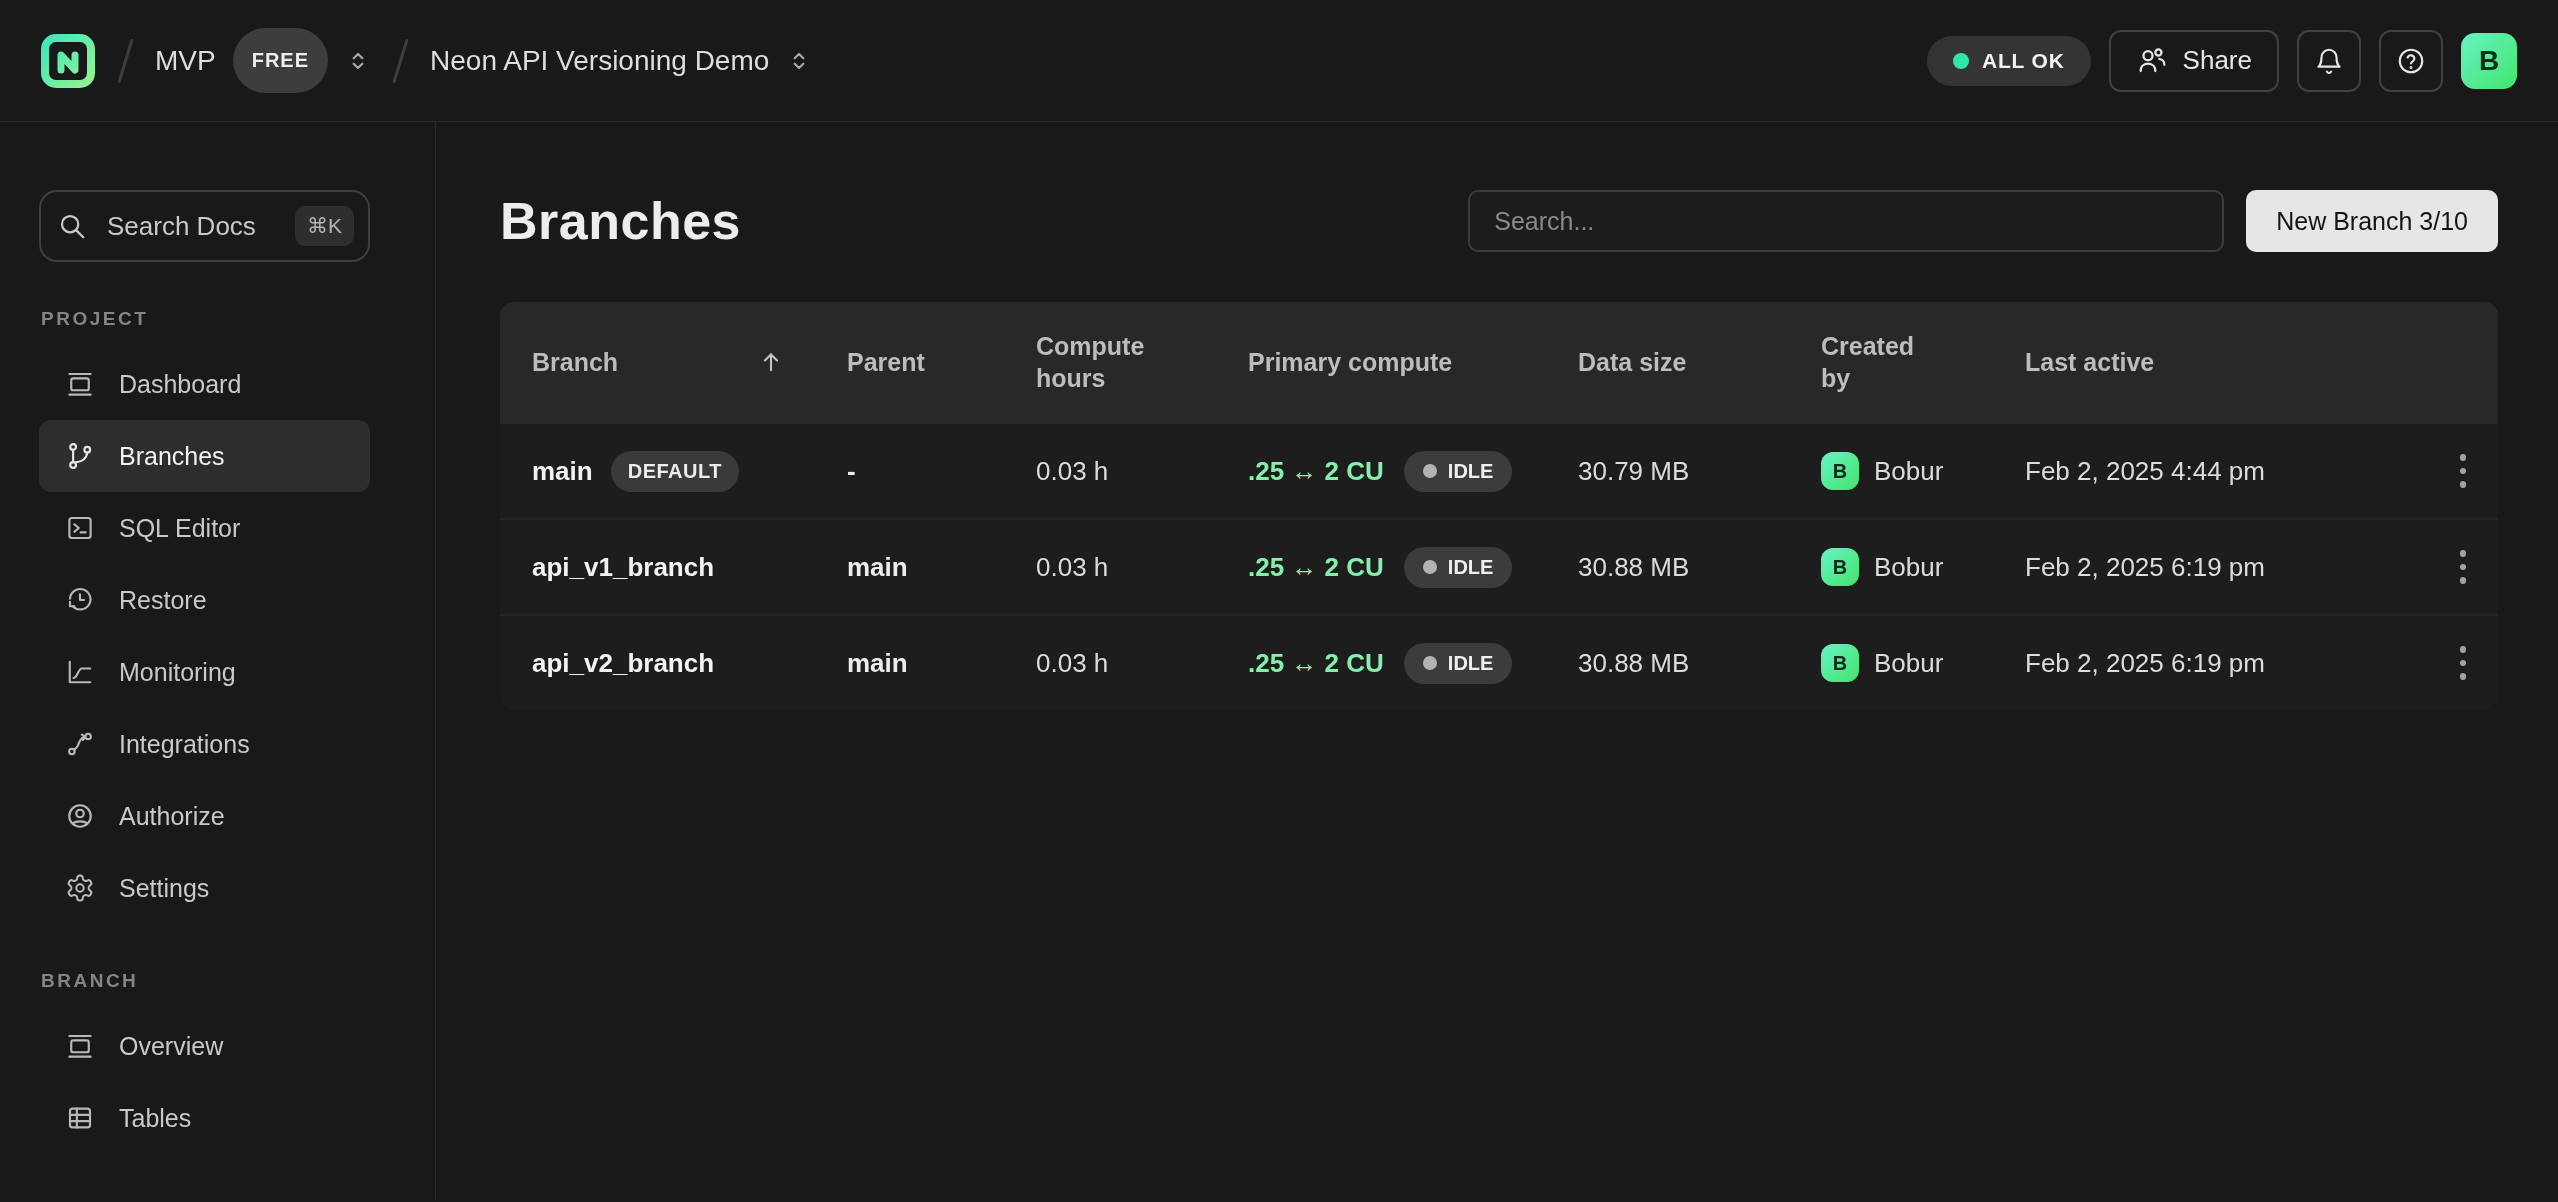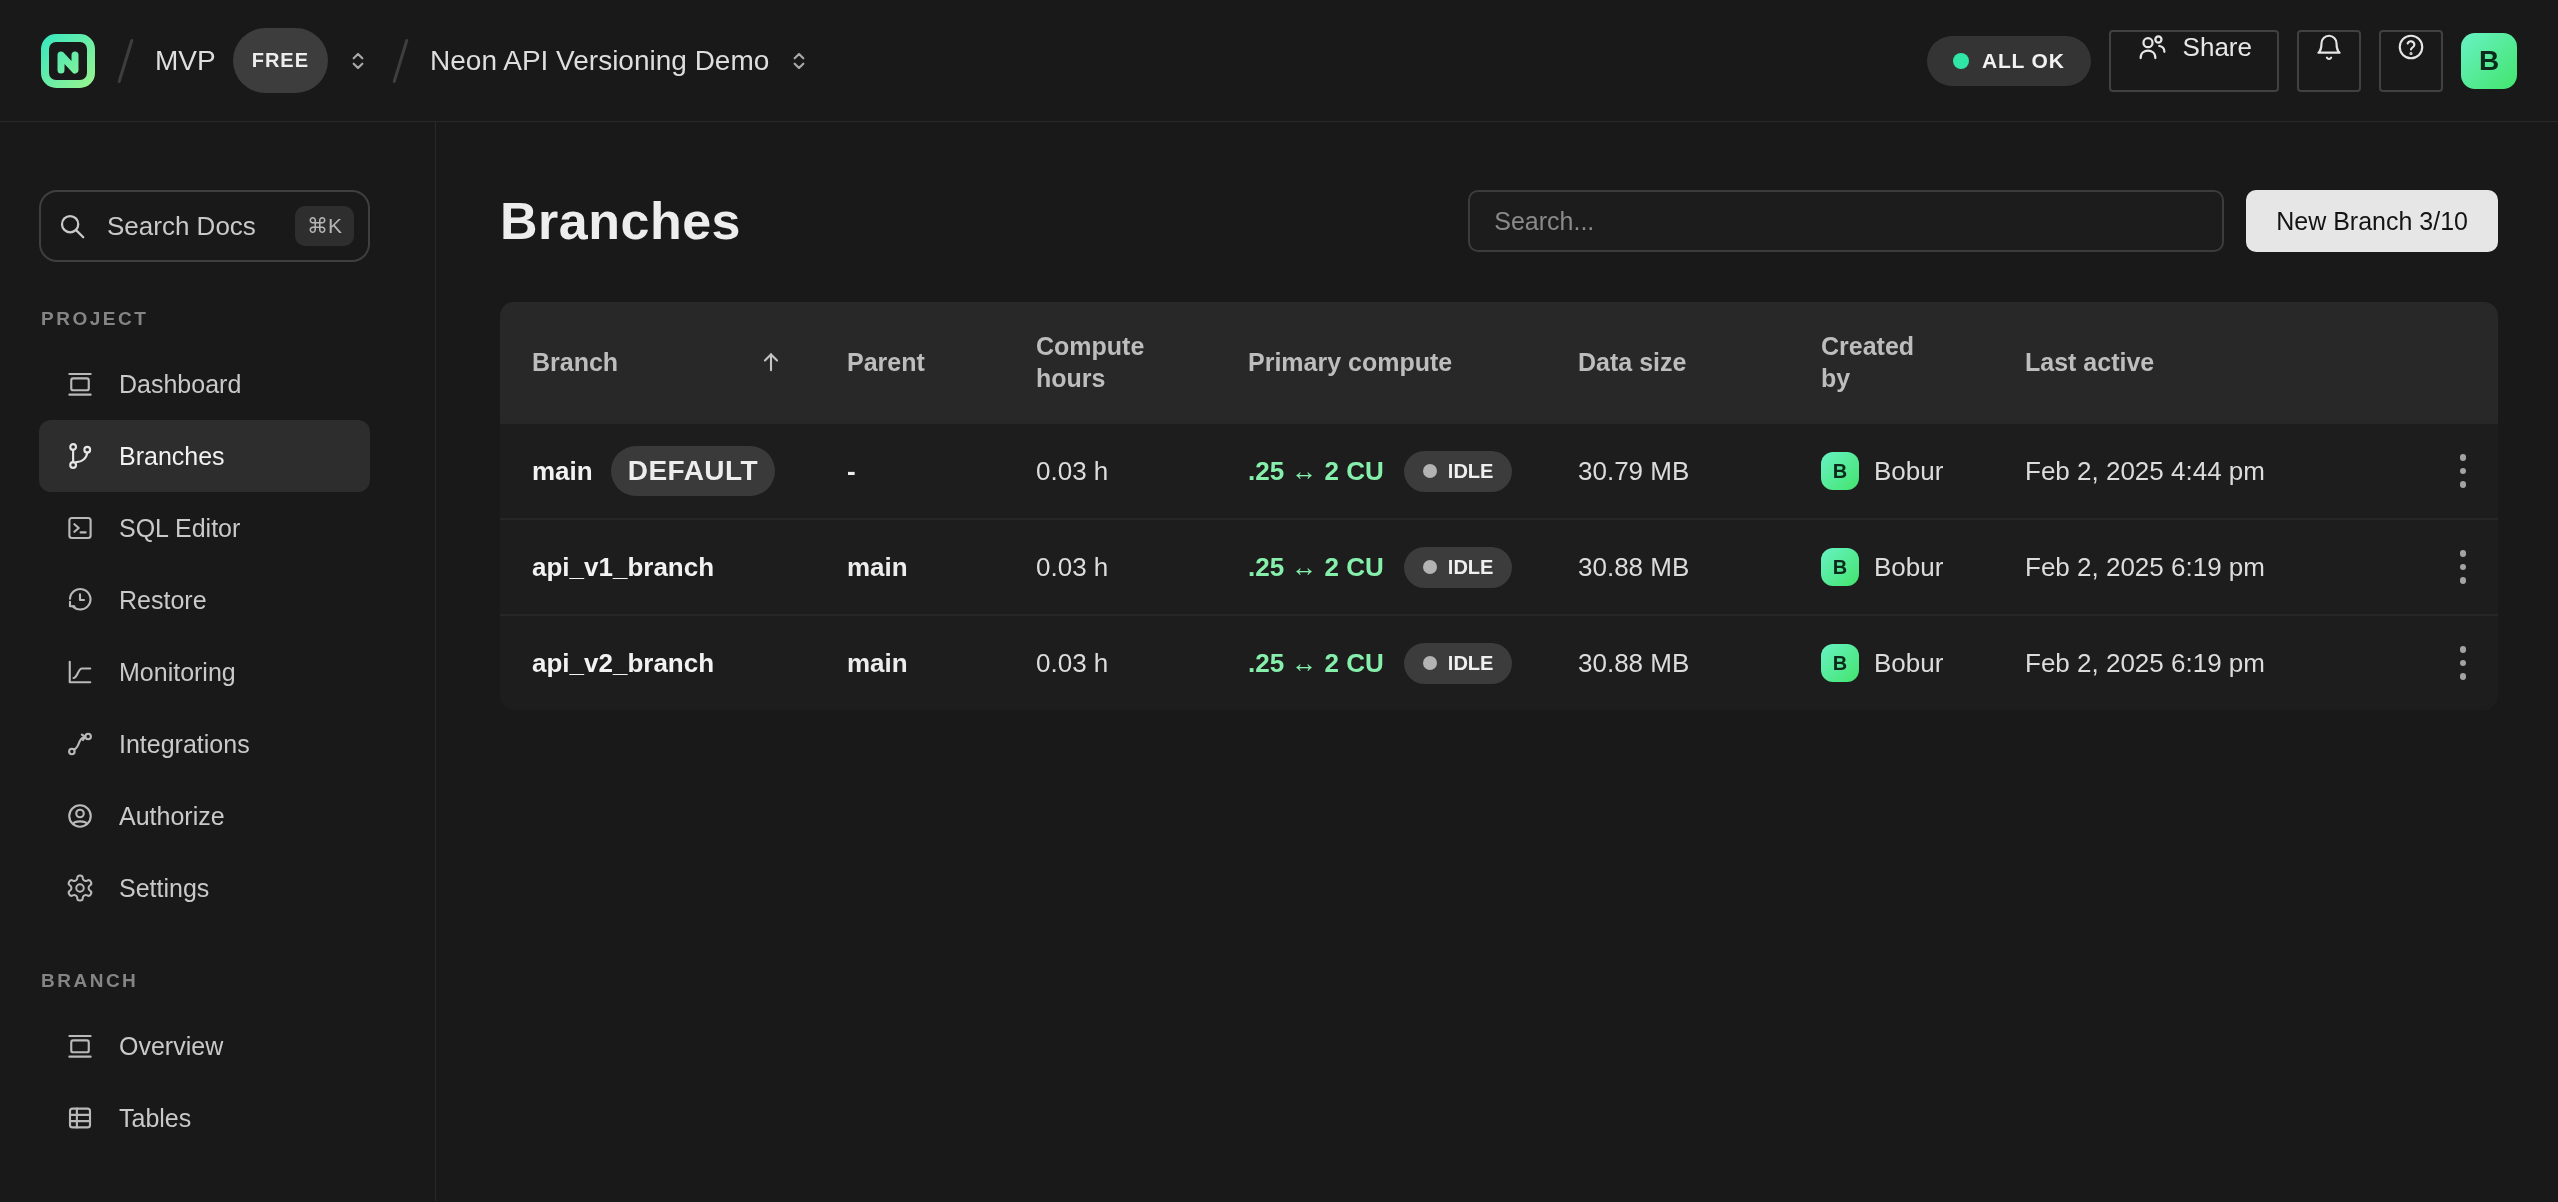--- a/index.html
+++ b/index.html
@@ -33,22 +33,22 @@
   .chev { color:#a8a8a8; }
 
   .h-right { display:flex; align-items:center; gap:18px; }
   .status-pill {
     display:flex; align-items:center; gap:13px; background:#343434;
     border-radius:999px; height:50px; padding:4px 26px;
     font-size:21px; font-weight:bold; letter-spacing:.8px; color:#f2f2f2;
   }
   .status-dot { width:16px; height:16px; border-radius:50%; background:#2fe6a7; }
   .hbtn {
-    height:62px; border:2px solid #414141; border-radius:4px; background:transparent;
-    color:#e6e6e6; display:flex; align-items:flex-start; gap:15px; padding:0 25px;
+    height:62px; border:2px solid #414141; border-radius:12px; background:transparent;
+    color:#e6e6e6; display:flex; align-items:center; gap:15px; padding:0 25px;
     font-size:26px; font-family:inherit; cursor:pointer;
   }
   .hbtn.icon-only { width:64px; justify-content:center; padding:0; }
   .avatar-lg {
     width:56px; height:56px; border-radius:14px;
     background:linear-gradient(135deg,#68f2c4 0%,#43e46d 100%);
     color:#0d2b1c; font-size:28px; font-weight:bold;
     display:flex; align-items:center; justify-content:center; cursor:pointer;
   }
 
@@ -114,21 +114,21 @@
   .hd-wrap span { display:inline-block; line-height:1.3; }
   .hd-compute span { max-width:132px; }
   .hd-created span { max-width:112px; }
   .th-branch { display:flex; align-items:center; }
   .sort-ic { color:#c4c4c4; margin-left:auto; margin-right:46px; }
 
   .t-row { height:96px; border-top:2px solid #272727; font-size:26px; color:#dcdcdc; }
   .branch-cell { display:flex; align-items:center; gap:18px; font-weight:bold; color:#f2f2f2; }
   .badge-default {
     background:#3a3a3a; border-radius:999px; padding:9px 17px;
-    font-size:28px; font-weight:bold; letter-spacing:.5px; color:#ededed;
+    font-size:20px; font-weight:bold; letter-spacing:.5px; color:#ededed;
   }
   .cell-parent { font-weight:bold; color:#ececec; }
   .pc-cell { display:flex; align-items:center; gap:20px; }
   .cu-link { color:#86efac; font-weight:bold; cursor:pointer; }
   .idle-pill {
     display:inline-flex; align-items:center; gap:11px; background:#3c3c3c;
     border-radius:999px; padding:9px 19px; font-size:20px; font-weight:bold; color:#f0f0f0;
   }
   .idle-dot { width:14px; height:14px; border-radius:50%; background:#b3b3b3; }
   .creator { display:flex; align-items:center; gap:15px; }

